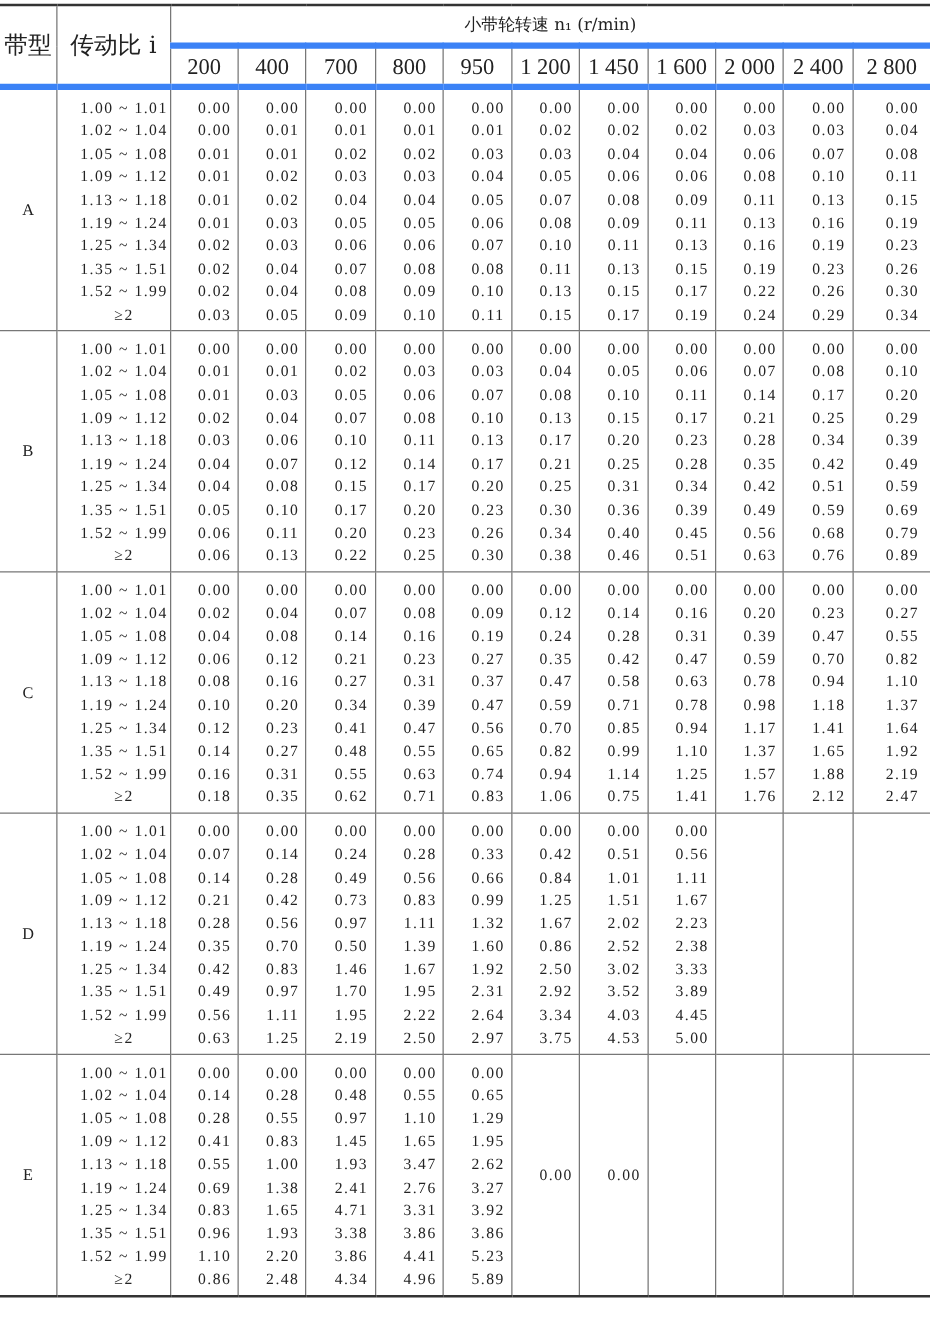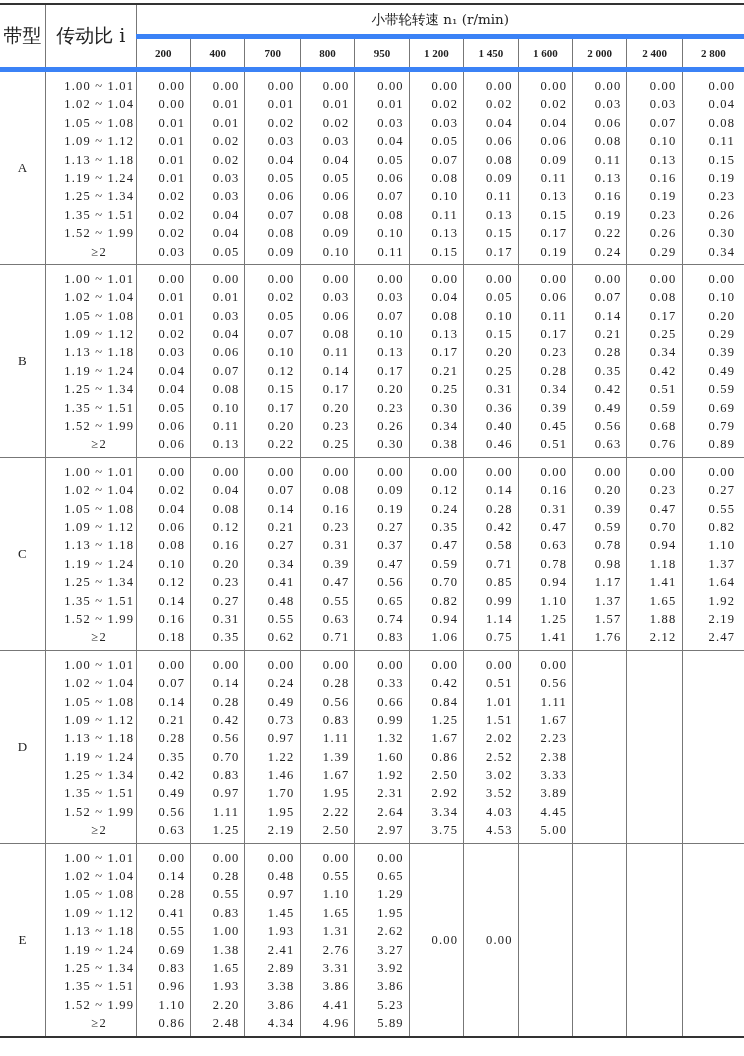--- a/index.html
+++ b/index.html
@@ -4,21 +4,21 @@
 <style>
   html, body { margin: 0; padding: 0; background: #ffffff; }
   body { width: 744px; height: 1056px; overflow: hidden; font-family: "DejaVu Serif", "Liberation Serif", serif; color: #222; }
   table { border-collapse: collapse; width: 744px; table-layout: fixed; position: absolute; left: 0; top: 3px; }
   th, td { border-left: 1px solid #777; border-right: 1px solid #777; padding: 0; text-align: center; font-weight: normal; }
   th:first-child, td:first-child { border-left: none; }
   th:last-child, td:last-child { border-right: none; }
   thead tr.top th { border-top: 2px solid #333; }
   thead th { border-bottom: 5px solid #3b82f6; font-size: 13px; }
   tr.h1 th { height: 29px; }
-  tr.h2 th { height: 28px; font-family: "Liberation Serif", serif; font-size: 11px; font-weight: bold; }
+  tr.h2 th { height: 28px; font-family: "Liberation Serif", serif; font-size: 18px; }
   th.type, th.ratio { font-size: 19px; }
   th.speed-title { font-size: 13.5px; }
   tbody.group td { border-bottom: 1px solid #777; vertical-align: middle; }
   tbody.group.last td { border-bottom: 2px solid #333; }
   td.cell { font-family: "Liberation Serif", serif; font-size: 12.5px; letter-spacing: 1.2px; line-height: 18.4px; padding: 5px 0 3px 17px; vertical-align: top; }
   td.cell div { height: 18.4px; white-space: nowrap; }
   td.typecell { font-family: "Liberation Serif", serif; font-size: 13px; }
   td.ratiocell { text-align: center; }
 </style>
 </head>
@@ -545,21 +545,21 @@
           <div>0.97</div>
           <div>1.11</div>
           <div>1.25</div>
         </td>
         <td class="cell">
           <div>0.00</div>
           <div>0.24</div>
           <div>0.49</div>
           <div>0.73</div>
           <div>0.97</div>
-          <div>1.22</div>
+          <div>0.50</div>
           <div>1.46</div>
           <div>1.70</div>
           <div>1.95</div>
           <div>2.19</div>
         </td>
         <td class="cell">
           <div>0.00</div>
           <div>0.28</div>
           <div>0.56</div>
           <div>0.83</div>
@@ -662,31 +662,31 @@
           <div>2.20</div>
           <div>2.48</div>
         </td>
         <td class="cell">
           <div>0.00</div>
           <div>0.48</div>
           <div>0.97</div>
           <div>1.45</div>
           <div>1.93</div>
           <div>2.41</div>
-          <div>2.89</div>
+          <div>4.71</div>
           <div>3.38</div>
           <div>3.86</div>
           <div>4.34</div>
         </td>
         <td class="cell">
           <div>0.00</div>
           <div>0.55</div>
           <div>1.10</div>
           <div>1.65</div>
-          <div>1.31</div>
+          <div>3.47</div>
           <div>2.76</div>
           <div>3.31</div>
           <div>3.86</div>
           <div>4.41</div>
           <div>4.96</div>
         </td>
         <td class="cell">
           <div>0.00</div>
           <div>0.65</div>
           <div>1.29</div>

